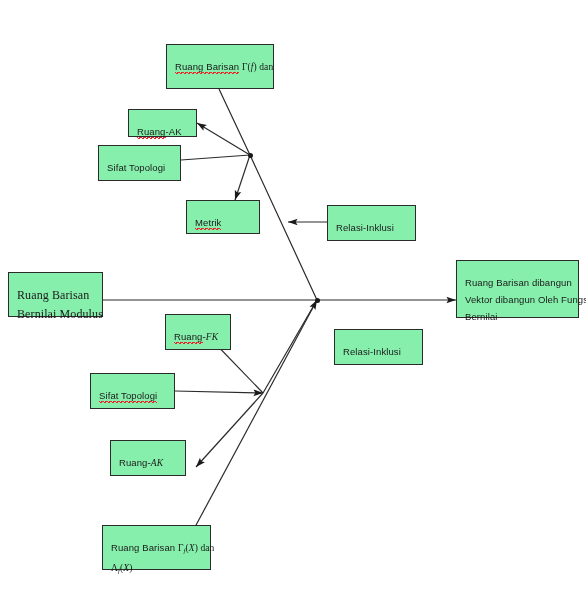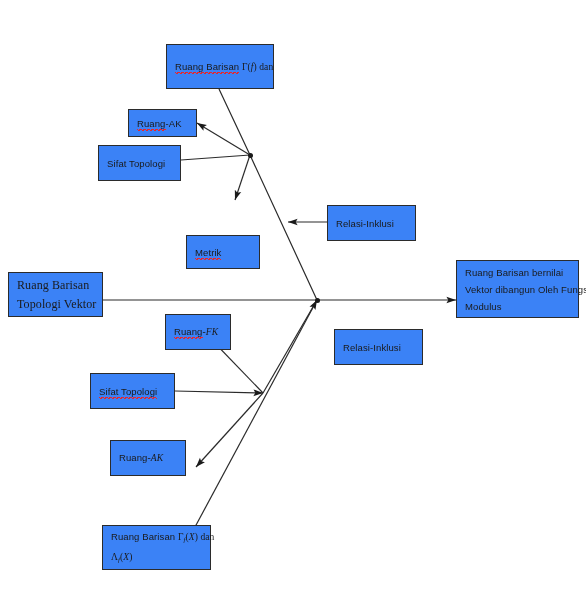--- a/index.html
+++ b/index.html
@@ -20,25 +20,24 @@
     left: 0;
     top: 0;
     width: 586px;
     height: 601px;
     pointer-events: none;
   }
   .node {
     position: absolute;
     box-sizing: border-box;
     border: 1px solid #2b2b2b;
-    background: #3b82f6;
+    background: #86efac;
     display: flex;
     flex-direction: column;
-    justify-content: center;
-    padding: 4px 8px;
+    padding: 13px 8px;
     z-index: 2;
   }
   .node .line {
     font-size: 9.5px;
     line-height: 17px;
     color: #1a1a1a;
     white-space: nowrap;
     letter-spacing: 0.1px;
   }
   .serif .line {
@@ -132,37 +131,37 @@
   </div>
 
   <div class="node" style="left:128px; top:109px; width:69px; height:28px;">
     <div class="line"><span class="sq">Ruang</span><span>-AK</span></div>
   </div>
 
   <div class="node" style="left:98px; top:145px; width:83px; height:36px;">
     <div class="line">Sifat Topologi</div>
   </div>
 
-  <div class="node" style="left:186px; top:200px; width:74px; height:34px;margin-top:35px;">
+  <div class="node" style="left:186px; top:200px; width:74px; height:34px;">
     <div class="line redtext"><span class="sq">Metrik</span></div>
   </div>
 
   <div class="node" style="left:327px; top:205px; width:89px; height:36px;">
     <div class="line">Relasi-Inklusi</div>
   </div>
 
   <div class="node serif" style="left:8px; top:272px; width:95px; height:45px;">
     <div class="line">Ruang Barisan</div>
-    <div class="line">Topologi Vektor</div>
+    <div class="line">Bernilai Modulus</div>
   </div>
 
   <div class="node" style="left:456px; top:260px; width:123px; height:58px;">
-    <div class="line">Ruang Barisan bernilai</div>
+    <div class="line">Ruang Barisan dibangun</div>
     <div class="line">Vektor dibangun Oleh Fungsi</div>
-    <div class="line">Modulus</div>
+    <div class="line">Bernilai</div>
   </div>
 
   <div class="node" style="left:165px; top:314px; width:66px; height:36px;">
     <div class="line"><span class="sq">Ruang</span><span class="mathi">-FK</span></div>
   </div>
 
   <div class="node" style="left:90px; top:373px; width:85px; height:36px;">
     <div class="line"><span class="sq">Sifat Topologi</span></div>
   </div>
 

